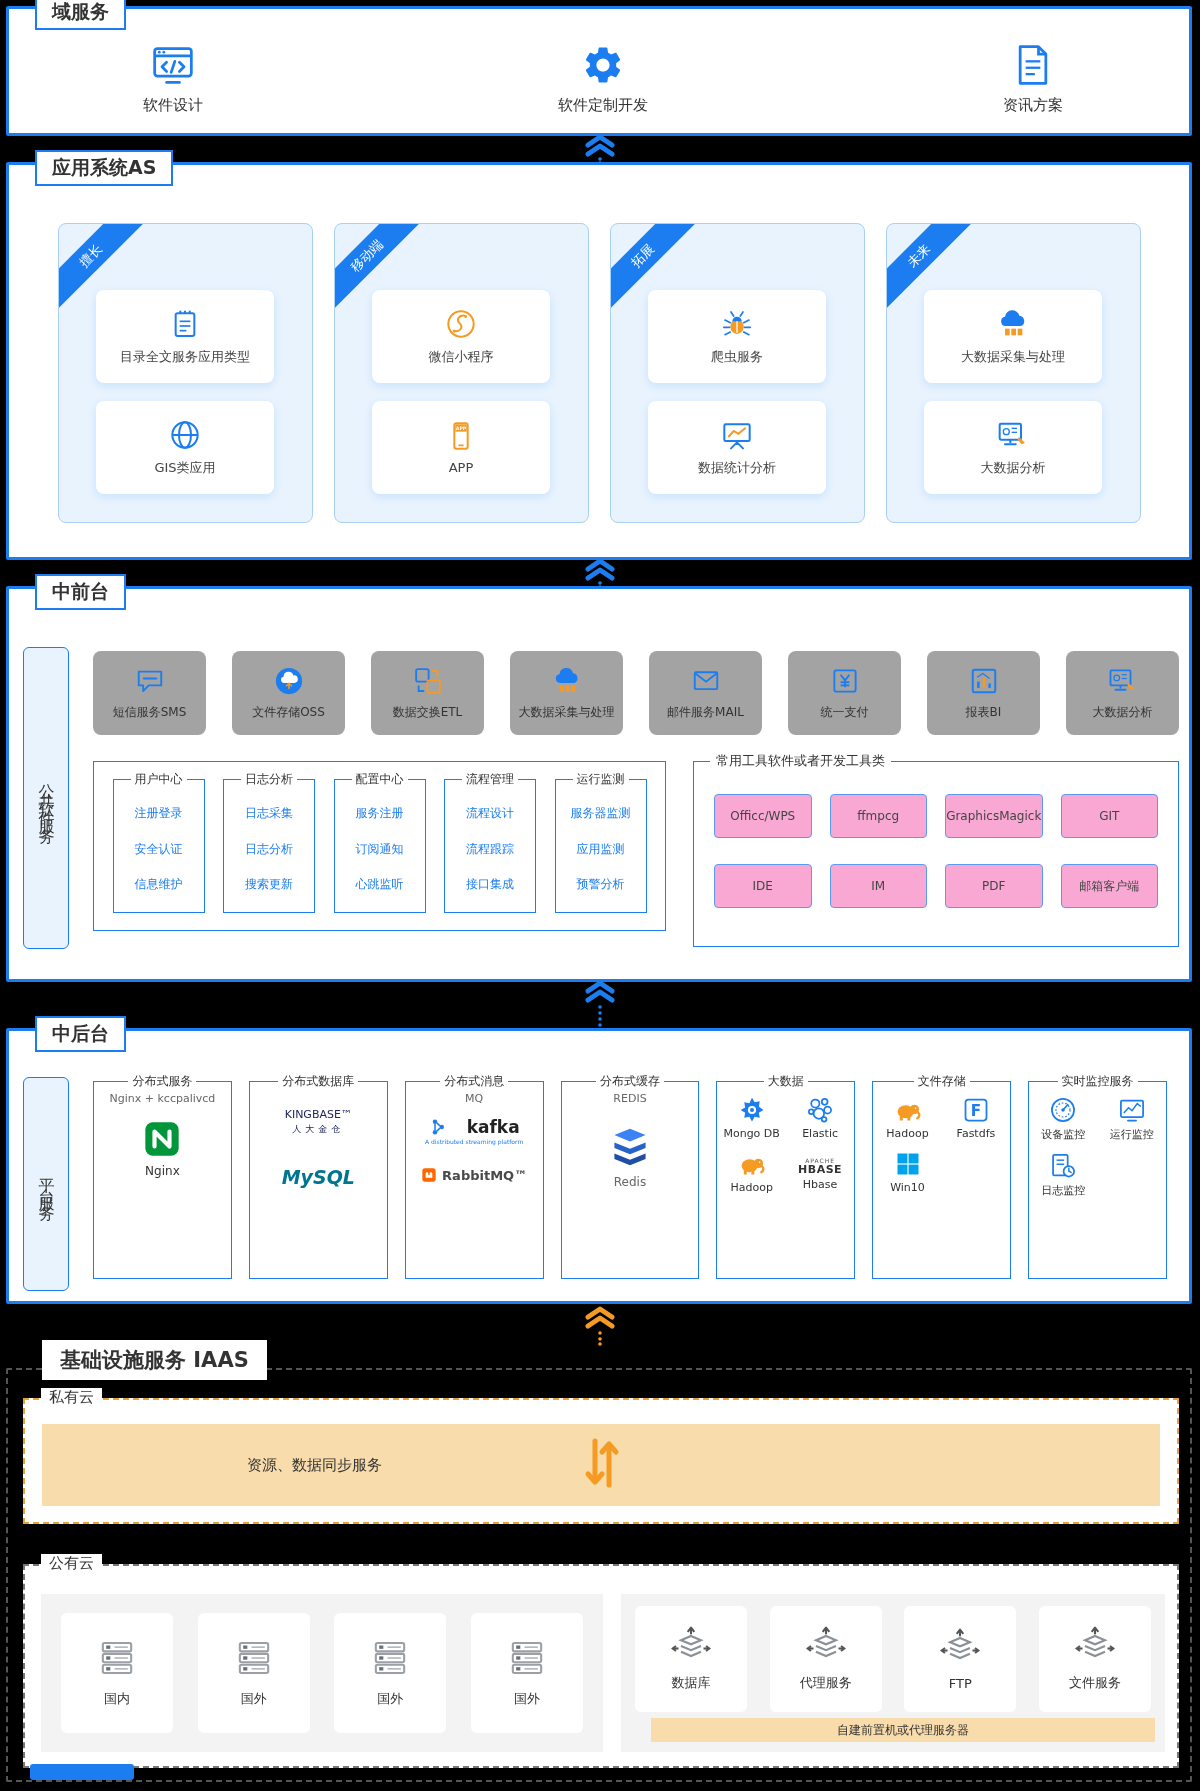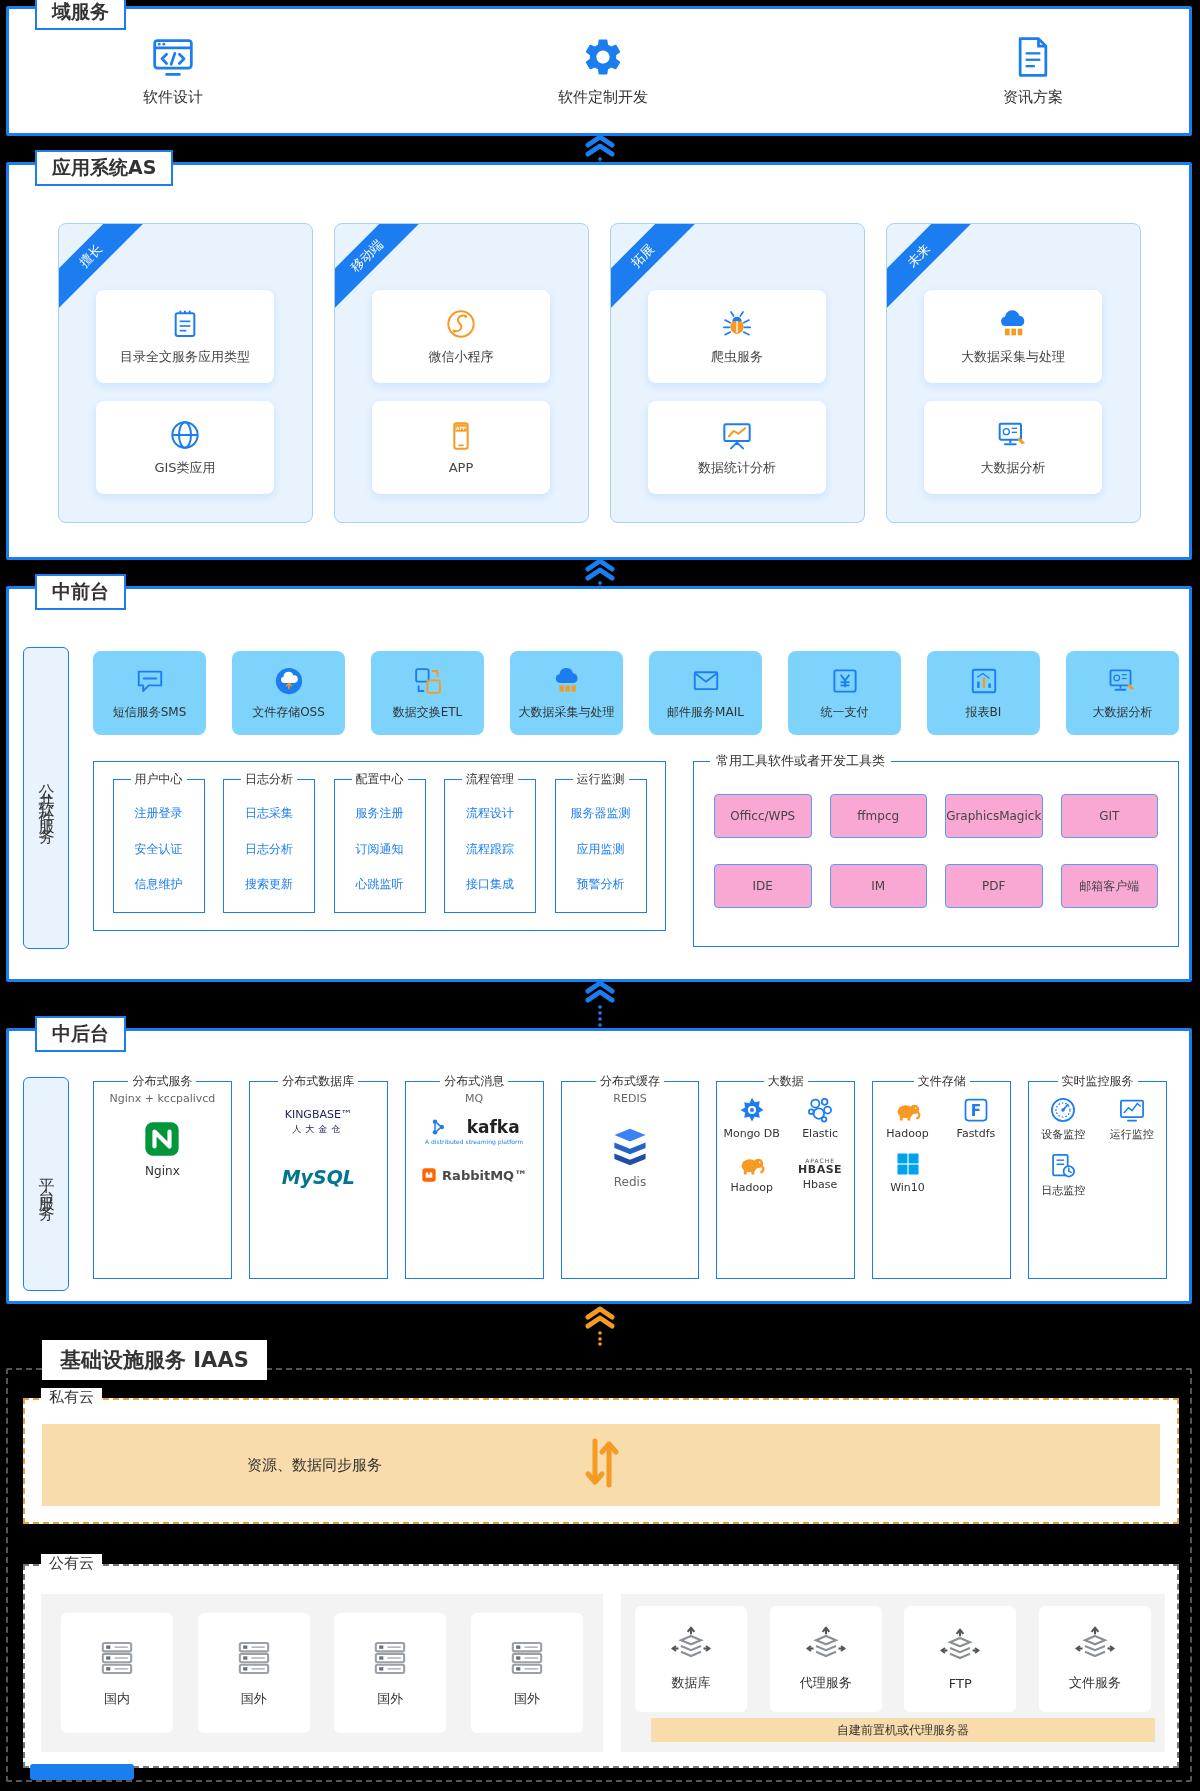--- a/index.html
+++ b/index.html
@@ -7,39 +7,39 @@
   .sprite{position:absolute;width:0;height:0;overflow:hidden;}
   .section{position:absolute;left:6px;width:1186px;background:#fff;border:3px solid #1c7df0;box-sizing:border-box;border-radius:2px;}
   .sec1{top:6px;height:130px;}
   .sec2{top:162px;height:398px;}
   .sec3{top:586px;height:396px;}
   .sec4{top:1028px;height:276px;}
   .sec5{top:1368px;height:414px;background:transparent;border:2px dashed #555;}
   .sec-title{position:absolute;top:-15px;left:26px;background:#fff;border:2px solid #1c7df0;padding:3px 15px;font-size:19px;font-weight:700;color:#333;z-index:3;white-space:nowrap;}
   .connector{position:absolute;left:578px;z-index:4;}
   
-  .ds-row{display:flex;justify-content:space-between;padding:26px 96px 0 104px;}
+  .ds-row{display:flex;justify-content:space-between;padding:34px 96px 0 104px;}
   .ds-item{display:flex;flex-direction:column;align-items:center;gap:9px;min-width:120px;}
   .ds-label{font-size:15px;color:#333;}
   .ic{display:block;}
   .i44{width:44px;height:44px;} .i40{width:40px;height:40px;} .i32{width:32px;height:32px;}
   .i30{width:30px;height:30px;} .i28{width:28px;height:28px;} .i18{width:18px;height:18px;} .i16{width:16px;height:16px;}
   
   .cards{display:flex;justify-content:center;gap:21px;margin-top:58px;}
   .card{position:relative;width:255px;height:300px;background:#e8f3fe;border:1px solid #abd0f6;border-radius:8px;overflow:hidden;display:flex;flex-direction:column;align-items:center;padding-top:66px;gap:18px;box-sizing:border-box;}
   .ribbon{position:absolute;top:18px;left:-34px;width:132px;transform:rotate(-45deg);background:#1c7df0;color:#fff;font-size:13px;text-align:center;padding:5px 0;}
   .ctile{width:178px;height:93px;background:#fff;border-radius:8px;box-shadow:0 3px 8px rgba(28,125,240,.14);display:flex;flex-direction:column;align-items:center;justify-content:center;gap:8px;}
   .ctile-label{font-size:13px;color:#444;white-space:nowrap;}
   
   .side-tab{position:absolute;left:14px;background:#e8f3fe;border:1px solid #1c7df0;border-radius:6px;width:46px;display:flex;align-items:center;justify-content:center;writing-mode:vertical-lr;text-orientation:upright;font-size:16px;letter-spacing:9px;color:#333;box-sizing:border-box;}
   .tab3{top:58px;height:302px;}
   .tab4{top:46px;height:214px;}
   
   .mf-tiles{display:flex;gap:26px;margin:62px 0 0 84px;}
-  .mf-tile{width:113px;height:84px;background:#7dd3fc;border-radius:8px;display:flex;flex-direction:column;align-items:center;justify-content:center;gap:8px;}
+  .mf-tile{width:113px;height:84px;background:#a3a3a3;border-radius:8px;display:flex;flex-direction:column;align-items:center;justify-content:center;gap:8px;}
   .mf-label{font-size:12px;color:#333;white-space:nowrap;}
   .mf-bottom{display:flex;gap:27px;margin:26px 0 0 84px;align-items:flex-start;}
   .groups-box{width:573px;height:170px;border:1px solid #1c7df0;display:flex;justify-content:space-evenly;align-items:center;box-sizing:border-box;background:#fff;}
   .group{position:relative;width:92px;height:134px;border:1px solid #1c7df0;display:flex;flex-direction:column;justify-content:space-evenly;align-items:center;box-sizing:border-box;padding-top:6px;}
   .fieldset-title{position:absolute;top:-9px;left:50%;transform:translateX(-50%);background:#fff;padding:0 4px;font-size:12px;color:#333;white-space:nowrap;}
   .group-item{font-size:12px;color:#1c7df0;white-space:nowrap;}
   .tools-box{position:relative;width:486px;height:186px;border:1px solid #1c7df0;box-sizing:border-box;padding:32px 20px 0 20px;background:#fff;}
   .tools-title{position:absolute;top:-10px;left:16px;background:#fff;padding:0 6px;font-size:13px;color:#333;white-space:nowrap;}
   .tools-grid{display:grid;grid-template-columns:repeat(4,1fr);gap:26px 18px;}
   .tool-btn{height:42px;border:1px solid #5b9bf3;border-radius:4px;background:#f9a8d4;display:flex;align-items:center;justify-content:center;font-size:12px;color:#444;white-space:nowrap;}

